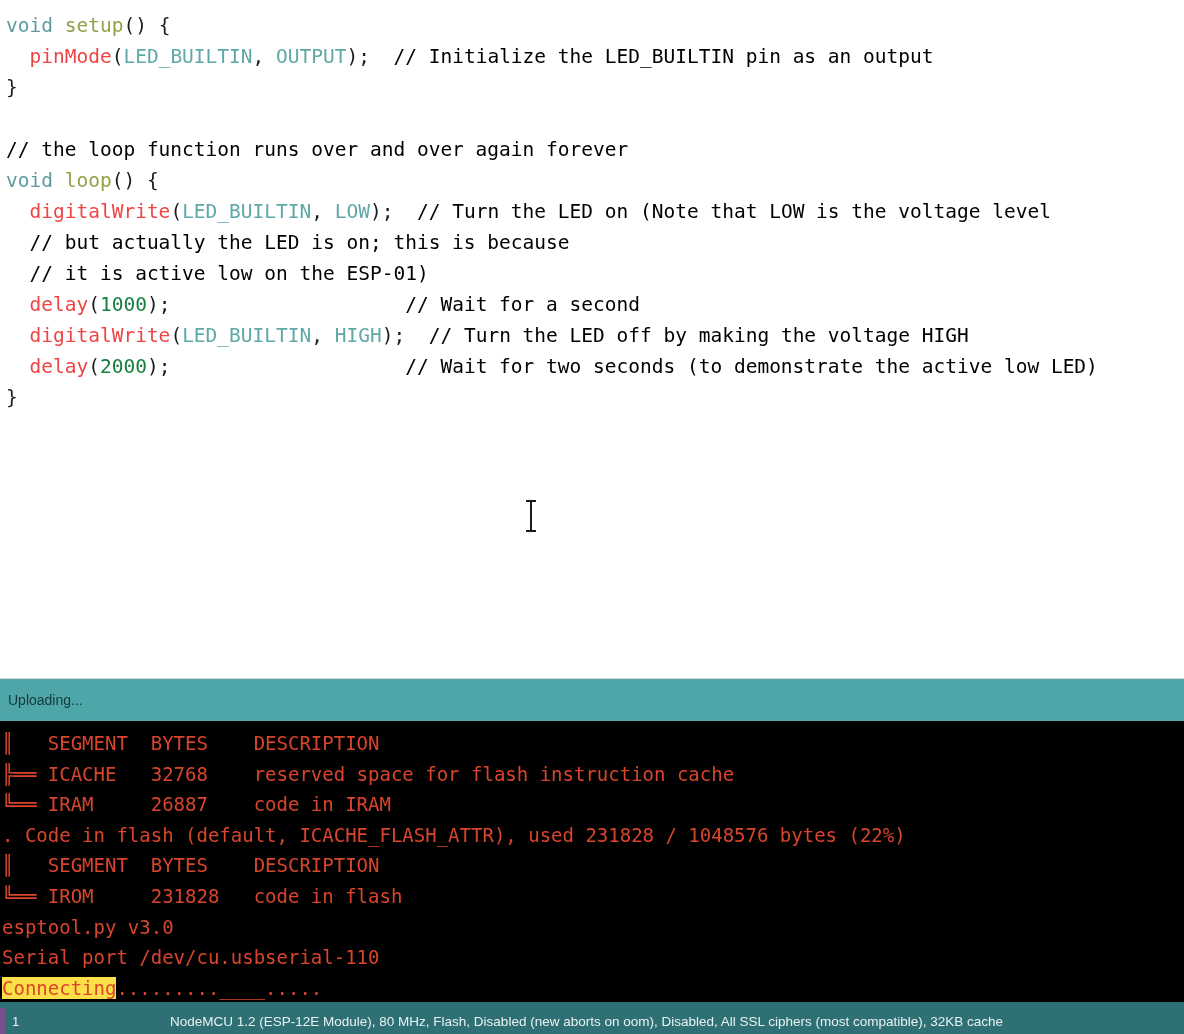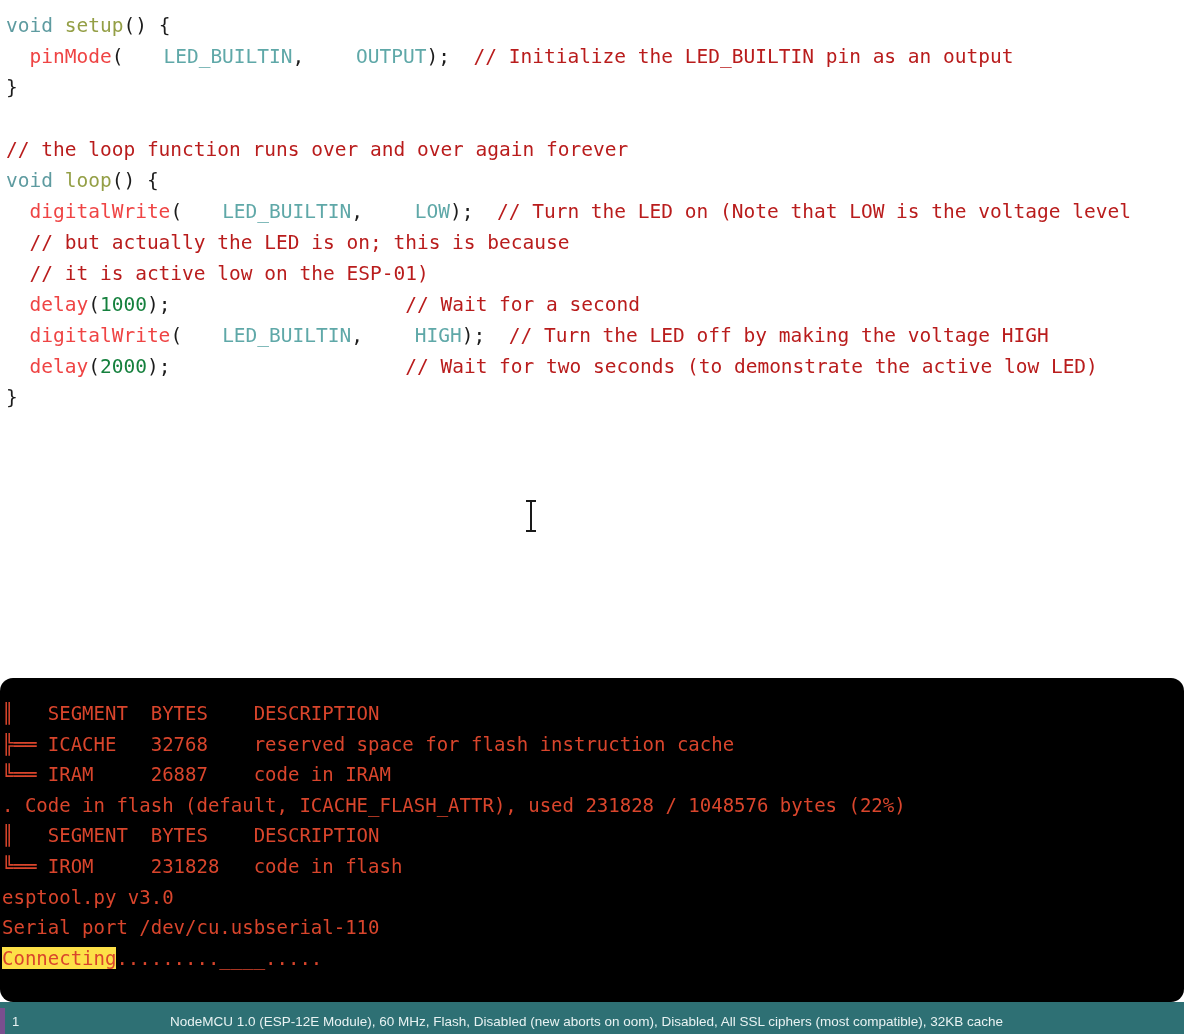--- a/index.html
+++ b/index.html
@@ -41,22 +41,22 @@
     color: #2b2b2b;
   }
   .code .ln {
     display: block;
     height: 31px;
     white-space: pre;
   }
   .tok-kw      { color: #5e9ba0; }
   .tok-fnname  { color: #949f46; }
   .tok-func    { color: #ef4444; }
-  .tok-const   { color: #5fa8a8; margin-left: 40px; }
-  .tok-comment { color: #b91c1c; }
+  .tok-const   { color: #5fa8a8; }
+  .tok-comment { color: #000000; }
   .tok-plain   { color: #1c1c1c; }
   .tok-num     { color: #15803d; }
 
   .caret {
     position: absolute;
     left: 524px;
     top: 498px;
     width: 14px;
     height: 36px;
     pointer-events: none;
@@ -81,23 +81,22 @@
   
   .console {
     flex: 1 1 auto;
     background: #000000;
     color: #d9452c;
     font-family: "DejaVu Sans Mono", "Liberation Mono", monospace;
     font-size: 19px;
     line-height: 30.6px;
     white-space: pre;
     overflow: hidden;
-    padding: 20px 0 0 0;
+    padding: 7px 0 0 0;
     box-sizing: border-box;
-    border-radius: 13px;
   }
   .console .cl {
     display: block;
     height: 30.6px;
     white-space: pre;
     padding-left: 2px;
   }
   .sel {
     background: #fde047;
   }
@@ -153,23 +152,26 @@
     <div class="code" id="code-area"><span class="ln"><span class="tok-kw">void</span><span class="tok-plain"> </span><span class="tok-fnname">setup</span><span class="tok-plain">() {</span></span><span class="ln"><span class="tok-plain">  </span><span class="tok-func">pinMode</span><span class="tok-plain">(</span><span class="tok-const">LED_BUILTIN</span><span class="tok-plain">, </span><span class="tok-const">OUTPUT</span><span class="tok-plain">);  </span><span class="tok-comment">// Initialize the LED_BUILTIN pin as an output</span></span><span class="ln"><span class="tok-plain">}</span></span><span class="ln"><span class="tok-plain"></span></span><span class="ln"><span class="tok-comment">// the loop function runs over and over again forever</span></span><span class="ln"><span class="tok-kw">void</span><span class="tok-plain"> </span><span class="tok-fnname">loop</span><span class="tok-plain">() {</span></span><span class="ln"><span class="tok-plain">  </span><span class="tok-func">digitalWrite</span><span class="tok-plain">(</span><span class="tok-const">LED_BUILTIN</span><span class="tok-plain">, </span><span class="tok-const">LOW</span><span class="tok-plain">);  </span><span class="tok-comment">// Turn the LED on (Note that LOW is the voltage level</span></span><span class="ln"><span class="tok-plain">  </span><span class="tok-comment">// but actually the LED is on; this is because</span></span><span class="ln"><span class="tok-plain">  </span><span class="tok-comment">// it is active low on the ESP-01)</span></span><span class="ln"><span class="tok-plain">  </span><span class="tok-func">delay</span><span class="tok-plain">(</span><span class="tok-num">1000</span><span class="tok-plain">);                    </span><span class="tok-comment">// Wait for a second</span></span><span class="ln"><span class="tok-plain">  </span><span class="tok-func">digitalWrite</span><span class="tok-plain">(</span><span class="tok-const">LED_BUILTIN</span><span class="tok-plain">, </span><span class="tok-const">HIGH</span><span class="tok-plain">);  </span><span class="tok-comment">// Turn the LED off by making the voltage HIGH</span></span><span class="ln"><span class="tok-plain">  </span><span class="tok-func">delay</span><span class="tok-plain">(</span><span class="tok-num">2000</span><span class="tok-plain">);                    </span><span class="tok-comment">// Wait for two seconds (to demonstrate the active low LED)</span></span><span class="ln"><span class="tok-plain">}</span></span></div>
     <div class="caret">
       <svg width="14" height="36" viewBox="0 0 14 36" aria-hidden="true">
         <rect x="6" y="3" width="2" height="30" fill="#1a1a1a"></rect>
         <rect x="2" y="2" width="10" height="2" fill="#1a1a1a"></rect>
         <rect x="2" y="32" width="10" height="2" fill="#1a1a1a"></rect>
       </svg>
     </div>
   </div>
 
+  <div class="upload-bar">
+    <span>Uploading...</span>
+  </div>
 
   <div class="console" id="console-area"><span class="cl"><span>║   SEGMENT  BYTES    DESCRIPTION</span></span><span class="cl"><span>╠══ ICACHE   32768    reserved space for flash instruction cache</span></span><span class="cl"><span>╚══ IRAM     26887    code in IRAM</span></span><span class="cl"><span>. Code in flash (default, ICACHE_FLASH_ATTR), used 231828 / 1048576 bytes (22%)</span></span><span class="cl"><span>║   SEGMENT  BYTES    DESCRIPTION</span></span><span class="cl"><span>╚══ IROM     231828   code in flash</span></span><span class="cl"><span>esptool.py v3.0</span></span><span class="cl"><span>Serial port /dev/cu.usbserial-110</span></span><span class="cl"><span class="sel">Connecting</span><span>.........____.....</span></span></div>
 
   <div class="thin-strip"></div>
 
   <div class="statusbar">
     <span class="status-line">1</span>
-    <span class="status-board">NodeMCU 1.0 (ESP-12E Module), 60 MHz, Flash, Disabled (new aborts on oom), Disabled, All SSL ciphers (most compatible), 32KB cache</span>
+    <span class="status-board">NodeMCU 1.2 (ESP-12E Module), 80 MHz, Flash, Disabled (new aborts on oom), Disabled, All SSL ciphers (most compatible), 32KB cache</span>
   </div>
 
 </div>
 
 </body></html>

